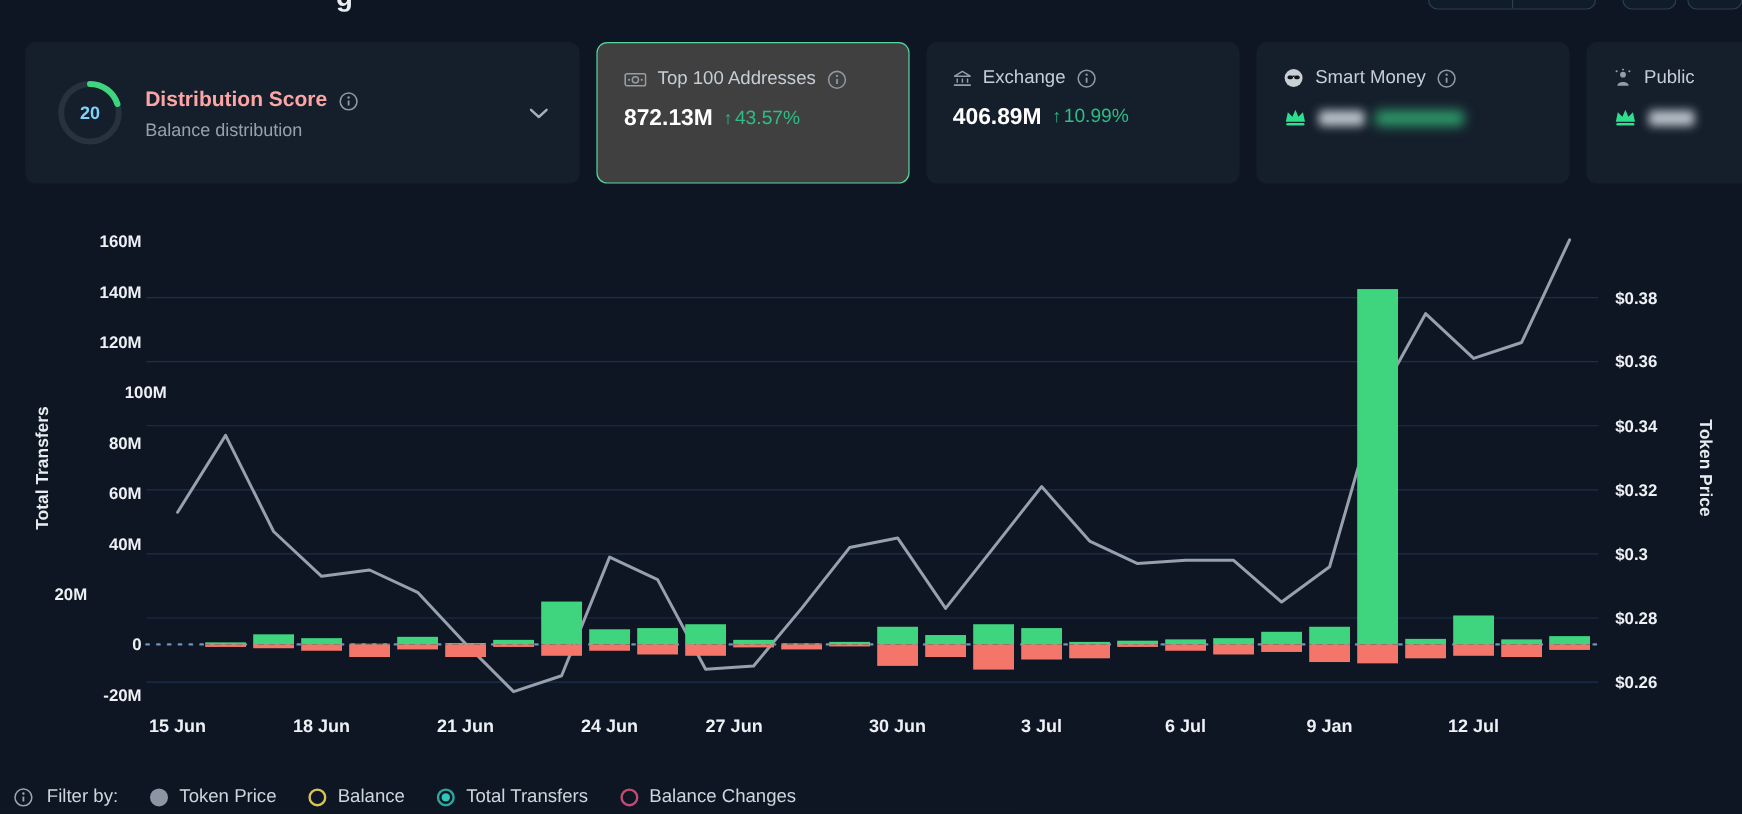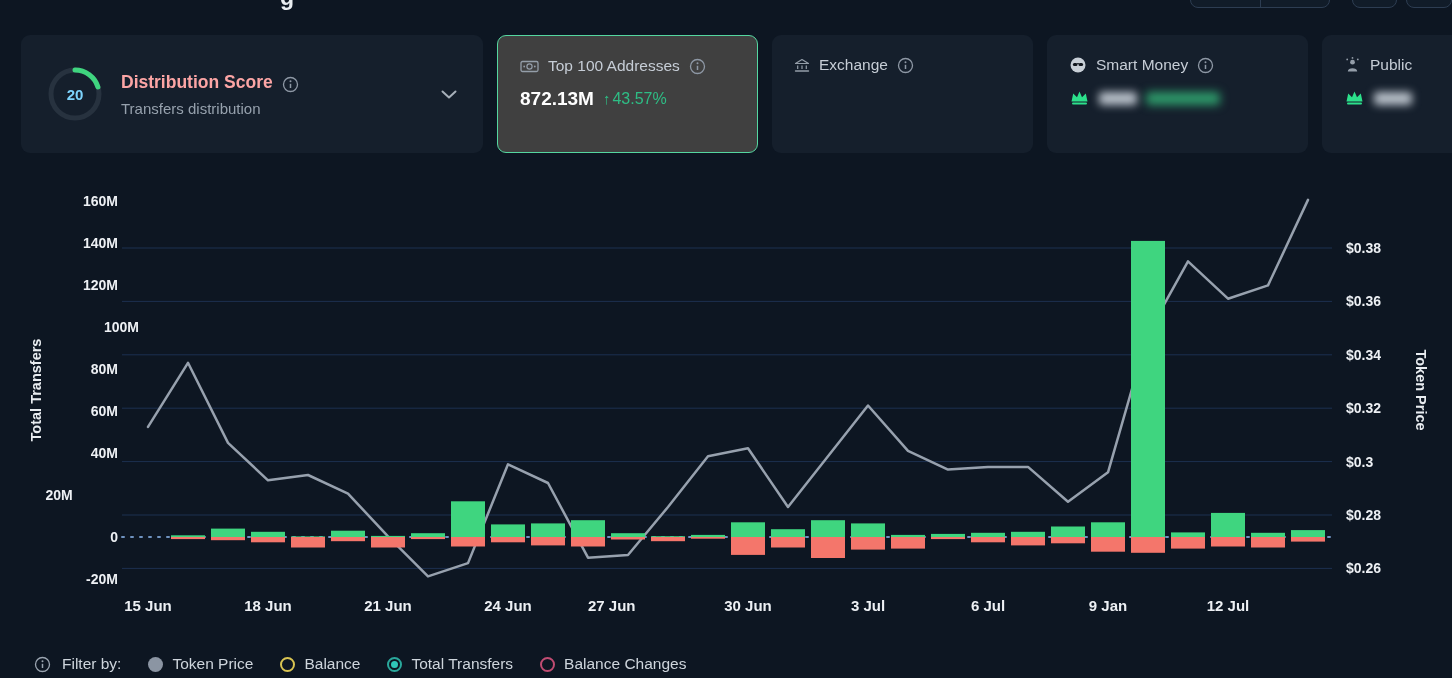--- a/index.html
+++ b/index.html
@@ -37,21 +37,21 @@
   .icn{flex:none;}
   
   .chart{position:absolute;top:180px;left:0;width:1452px;height:445px;}
   .chart svg.plot{position:absolute;left:0;top:0;}
   .tick{position:absolute;color:#edf0f4;font-weight:bold;font-size:14px;line-height:18px;white-space:nowrap;}
   .tick.xtick{font-size:15px;}
   .axis-label{position:absolute;color:#e8ecf0;font-weight:bold;font-size:14.5px;white-space:nowrap;}
   .axis-label.left{left:36px;top:210px;transform:translate(-50%,-50%) rotate(-90deg);}
   .axis-label.right{left:1421px;top:210px;transform:translate(-50%,-50%) rotate(90deg);}
   
-  .footer{position:absolute;left:0;top:650px;width:1452px;height:28px;display:flex;align-items:center;padding-left:34px;box-sizing:border-box;color:#ced5dc;font-size:15.5px;}
+  .footer{position:absolute;left:0;top:650px;width:1452px;height:28px;display:flex;align-items:center;padding-left:11px;box-sizing:border-box;color:#ced5dc;font-size:15.5px;}
   .footer .flabel{margin-left:11px;}
   .opt{display:flex;align-items:center;gap:9px;margin-left:27px;cursor:pointer;}
   .mk{width:15px;height:15px;border-radius:50%;box-sizing:border-box;flex:none;display:flex;align-items:center;justify-content:center;}
   .mk.filled{background:#8b95a3;}
   .mk.ring-y{border:2px solid #d9c452;}
   .mk.radio{border:2px solid #2aa89c;}
   .mk.radio .dot{width:7px;height:7px;border-radius:50%;background:#2fc7b9;}
   .mk.ring-p{border:2px solid #c04c72;}
 </style>
 </head>
@@ -78,21 +78,21 @@
     </div>
     <div>
       <div class="sc-title">
         <span>Distribution Score</span>
         <svg class="icn" width="17" height="17">
             <circle cx="8.5" cy="8.5" r="7" fill="none" stroke="#8e98a5" stroke-width="1.3"></circle>
             <line x1="8.5" y1="7.8" x2="8.5" y2="12" stroke="#8e98a5" stroke-width="1.5"></line>
             <circle cx="8.5" cy="5.2" r="1" fill="#8e98a5"></circle>
           </svg>
       </div>
-      <div class="sc-sub">Transfers distribution</div>
+      <div class="sc-sub">Balance distribution</div>
     </div>
     <svg class="chev" width="16" height="9">
         <polyline points="1.5,1.5 8,7.5 14.5,1.5" fill="none" stroke="#a7b0ba" stroke-width="2" stroke-linecap="round" stroke-linejoin="round"></polyline>
       </svg>
   </div>
 
   <div class="card stat sel">
     <div class="stat-head">
       <svg class="icn" width="19" height="15">
           <rect x="1" y="2.5" width="17" height="10" rx="1.5" fill="none" stroke="#949ea9" stroke-width="1.3"></rect>
@@ -121,20 +121,24 @@
           <line x1="8" y1="7.5" x2="8" y2="11" stroke="#949ea9" stroke-width="1.2"></line>
           <line x1="12.3" y1="7.5" x2="12.3" y2="11" stroke="#949ea9" stroke-width="1.2"></line>
           <line x1="1.5" y1="13" x2="14.5" y2="13" stroke="#949ea9" stroke-width="1.4" stroke-linecap="round"></line>
         </svg>
       <span>Exchange</span>
       <svg class="icn" width="17" height="17">
           <circle cx="8.5" cy="8.5" r="7" fill="none" stroke="#8e98a5" stroke-width="1.3"></circle>
           <line x1="8.5" y1="7.8" x2="8.5" y2="12" stroke="#8e98a5" stroke-width="1.5"></line>
           <circle cx="8.5" cy="5.2" r="1" fill="#8e98a5"></circle>
         </svg>
+    </div>
+    <div class="stat-val">
+      <span class="val">406.89M</span>
+      <span class="chg"><span class="arrow">↑</span><span>10.99%</span></span>
     </div>
   </div>
 
   <div class="card stat">
     <div class="stat-head">
       <svg class="icn" width="18" height="18">
           <circle cx="9" cy="9" r="7.5" fill="#c8cfd7"></circle>
           <rect x="3.9" y="6.9" width="4.6" height="3.2" rx="1.5" fill="#10151c"></rect>
           <rect x="9.5" y="6.9" width="4.6" height="3.2" rx="1.5" fill="#10151c"></rect>
           <line x1="8.2" y1="7.5" x2="9.8" y2="7.5" stroke="#10151c" stroke-width="1.2"></line>

